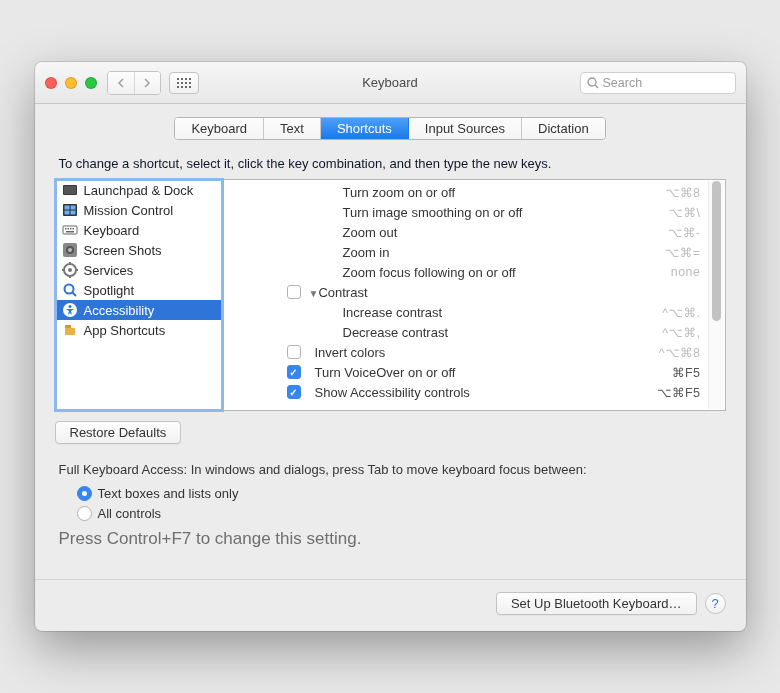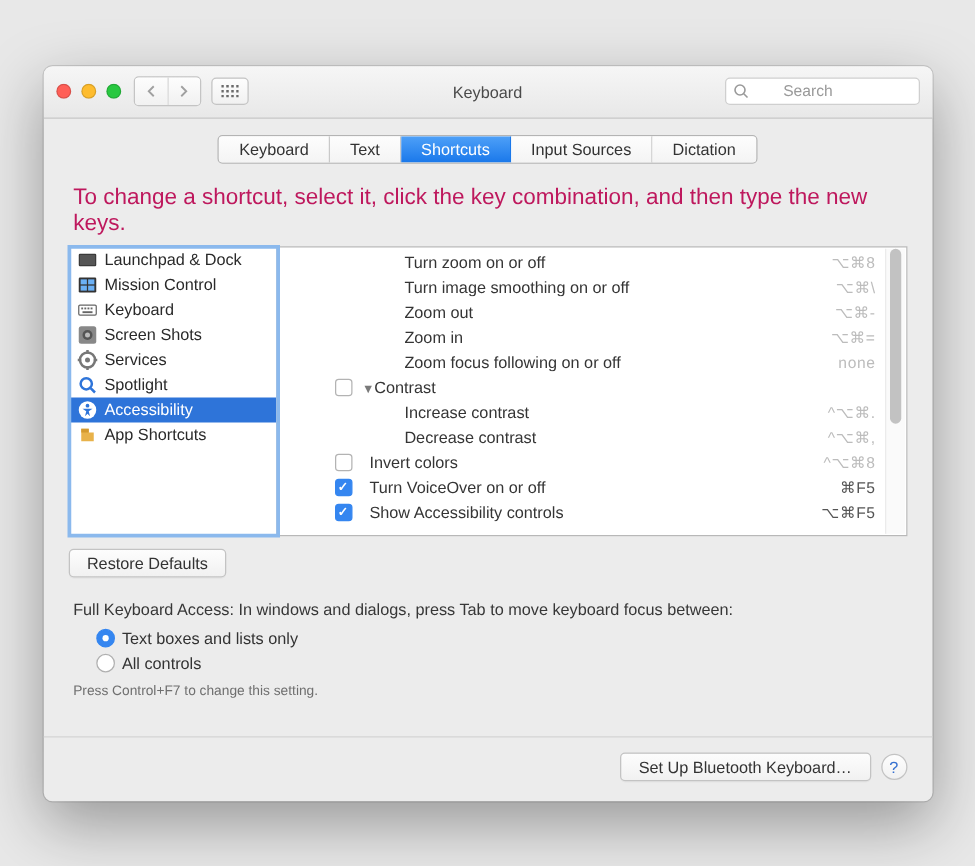--- a/index.html
+++ b/index.html
@@ -29,52 +29,52 @@
   .tl.yellow { background: #febc2e; }
   .tl.green { background: #28c840; }
 
   .navbtns { display: flex; border: 1px solid #c4c4c4; border-radius: 4px; overflow: hidden; background: #fbfbfb; }
   .navbtn { width: 26px; height: 22px; display:flex; align-items:center; justify-content:center; color:#a0a0a0; background: linear-gradient(#fdfdfd,#f1f1f1); }
   .navbtn + .navbtn { border-left: 1px solid #d8d8d8; }
   .gridbtn { margin-left: 8px; border: 1px solid #c4c4c4; border-radius: 4px; height: 22px; width: 30px; display:flex; align-items:center; justify-content:center; background: linear-gradient(#fdfdfd,#f1f1f1); color:#6a6a6a;}
 
   .wintitle { position:absolute; left:50%; transform:translateX(-50%); font-size:13px; color:#4a4a4a; }
 
-  .searchwrap { position:absolute; right:10px; display:flex; align-items:center; background:#fff; border:1px solid #cfcfcf; border-radius:4px; height:22px; width:156px; padding:0 6px; font-size:12.5px; color:#9a9a9a;gap:24px; }
+  .searchwrap { position:absolute; right:10px; display:flex; align-items:center; background:#fff; border:1px solid #cfcfcf; border-radius:4px; height:22px; width:156px; padding:0 6px; font-size:12.5px; color:#9a9a9a; }
   .searchwrap svg { margin-right: 4px; flex-shrink:0; }
 
   
   .tabswrap { padding: 13px 0 10px; display:flex; justify-content:center; }
   .tabs { display:flex; border:1px solid #b4b4b4; border-radius:4px; overflow:hidden; background:#fff; }
   .tab { font-size:13px; padding: 3px 16px; border-right:1px solid #c9c9c9; cursor:default; background: linear-gradient(#fdfdfd,#f4f4f4); color:#333;}
   .tab:last-child{ border-right:none; }
   .tab.active { background: linear-gradient(#4ea0f8, #1a78ea); color:#fff; border-right-color:#1a78ea; }
 
   
   .content { padding: 0 20px 16px; }
-  .instr { font-size: 18px; color:#be185d; margin: 6px 4px 8px; }
+  .instr { font-size: 13px; color:#0f172a; margin: 6px 4px 8px; }
 
   .panel {
     display:flex;
     border:1px solid #b8b8b8;
     background:#fff;
     height: 232px;
     border-radius:0;
     gap:40px;
   }
   .categories { width: 166px; border-right:1px solid #c3c3c3; overflow:hidden; outline: 3px solid #8bb9ed; outline-offset:-1px; background:#fff; }
   .cat { display:flex; align-items:center; gap:6px; font-size:13px; padding:2px 6px; height:20px; color:#2a2a2a;}
   .cat.sel { background:#2e74d9; color:#fff; }
   .caticon { width:16px; height:16px; display:flex; align-items:center; justify-content:center; flex-shrink:0; }
 
   .shortcuts { flex:1; position:relative; padding: 2px 0; overflow:hidden;}
   .scrolltrack { position:absolute; right:1px; top:1px; bottom:1px; width:16px; background:#fafafa; border-left:1px solid #ebebeb; }
   .scrollthumb { position:absolute; left:3px; width:9px; background:#c2c2c2; border-radius:5px; top:0; height:140px;}
 
-  .srow { display:flex; align-items:center; font-size:13px; color:#353535; height:20px; padding-left:6px; padding-right:24px; }
+  .srow { display:flex; align-items:center; font-size:13px; color:#353535; height:20px; padding-left:6px; padding-right:24px;margin-left:19px; }
   .srow .cb { width:14px; height:14px; border:1px solid #b3b3b3; border-radius:3px; background:#fff; margin-right:4px; flex-shrink:0; display:flex; align-items:center; justify-content:center; }
   .srow .cb.checked { background:#3586f0; border-color:#3586f0; }
   .srow .cb.checked::after { content:"✓"; color:#fff; font-size:10px; font-weight:bold; }
   .srow .cb.spacer { border:none; background:transparent; }
   .srow .disclosure { width:10px; color:#7a7a7a; font-size:10px; }
   .srow .lbl { flex:1; white-space:nowrap; overflow:hidden; text-overflow:ellipsis; }
   .srow .keys { color:#bcbcbc; font-size:12.5px; letter-spacing:0.5px; white-space:nowrap; }
   .srow .keys.enabled { color:#555; }
   .indent1 { padding-left: 40px; }
   .indent2 { padding-left: 58px; }
@@ -82,21 +82,21 @@
   .restorewrap { display:flex; margin-top:10px; }
   .btn { font-size:13px; padding:3px 14px; border:1px solid #c3c3c3; border-radius:4px; background:linear-gradient(#fdfdfd,#f1f1f1); color:#333; box-shadow:0 1px 0 rgba(0,0,0,0.03);}
 
   .fka { font-size:13px; color:#373737; margin:18px 4px 6px; }
   .radiogrp { margin:4px 0 4px 22px; }
   .radio { display:flex; align-items:center; gap:6px; font-size:13px; color:#333; height:20px; }
   .radio .rbtn { width:15px; height:15px; border-radius:50%; border:1px solid #b0b0b0; background:#fff; display:flex; align-items:center; justify-content:center; }
   .radio .rbtn.sel { background:#3586f0; border-color:#3586f0; }
   .radio .rbtn.sel::after { content:""; width:5px; height:5px; border-radius:50%; background:#fff; }
 
-  .hint { font-size:11px; color:#6f6f6f; margin:6px 4px 0; }
+  .hint { font-size:17px; color:#6f6f6f; margin:6px 4px 0; }
 
   .sep { border-top:1px solid #d3d3d3; margin:14px -20px 0; }
   .footer { display:flex; align-items:center; justify-content:flex-end; gap:8px; padding:12px 20px 16px; }
   .helpbtn { width:21px; height:21px; border:1px solid #c3c3c3; border-radius:50%; background:linear-gradient(#fdfdfd,#f1f1f1); display:flex; align-items:center; justify-content:center; color:#3570d0; font-size:13px; font-weight:500; }
 
 </style>
 </head>
 <body>
 
 <div class="window">

